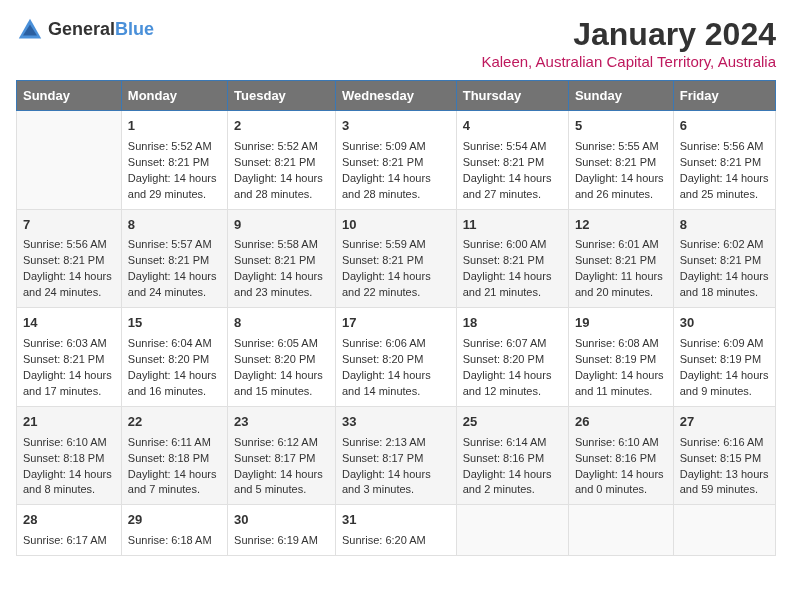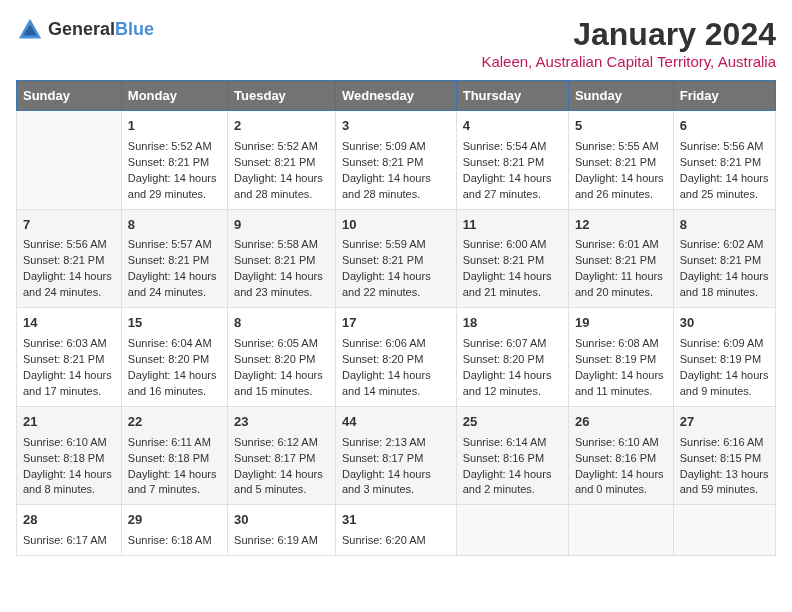--- a/index.html
+++ b/index.html
@@ -267,21 +267,21 @@
           <div>Sunset: 8:18 PM</div>
           <div>Daylight: 14 hours and 7 minutes.</div>
         </td>
         <td>
           <span class="day-number">23</span>
           <div>Sunrise: 6:12 AM</div>
           <div>Sunset: 8:17 PM</div>
           <div>Daylight: 14 hours and 5 minutes.</div>
         </td>
         <td>
-          <span class="day-number">44</span>
+          <span class="day-number">33</span>
           <div>Sunrise: 2:13 AM</div>
           <div>Sunset: 8:17 PM</div>
           <div>Daylight: 14 hours and 3 minutes.</div>
         </td>
         <td>
           <span class="day-number">25</span>
           <div>Sunrise: 6:14 AM</div>
           <div>Sunset: 8:16 PM</div>
           <div>Daylight: 14 hours and 2 minutes.</div>
         </td>

